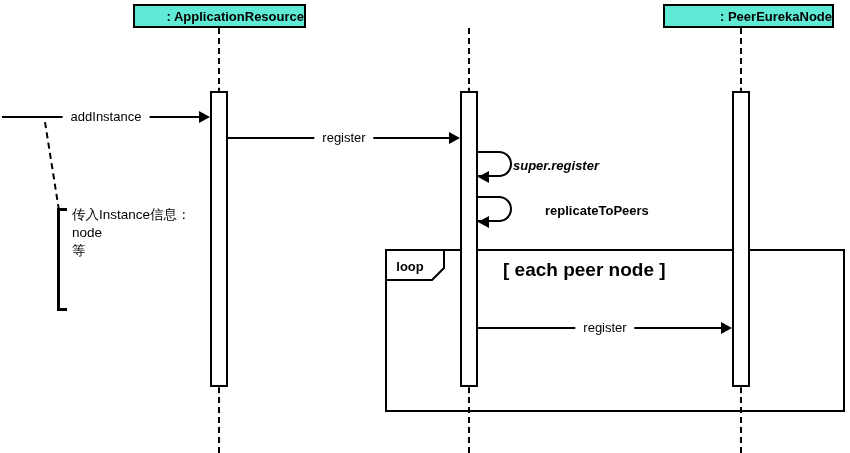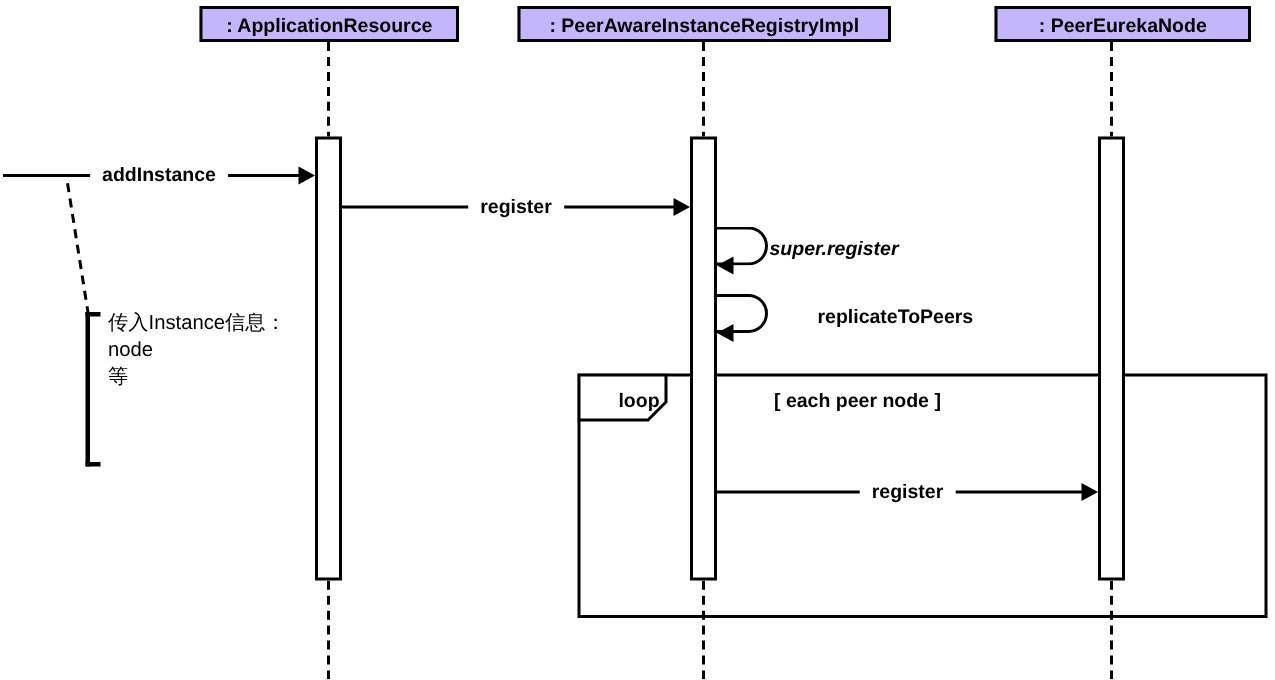--- a/index.html
+++ b/index.html
@@ -14,26 +14,26 @@
     height: 453px;
     background: #ffffff;
     overflow: hidden;
     color: #000;
   }
   
   .head-box {
     position: absolute;
     box-sizing: border-box;
     border: 2px solid #000;
-    background: #c4b5fd;
+    background: #5eead4;
     height: 24px;
     top: 4px;
     display: flex;
     align-items: center;
-    justify-content: center;
+    justify-content: flex-end;
     font-size: 13px;
     font-weight: bold;
     white-space: nowrap;
     z-index: 5;
   }
   
   .lifeline {
     position: absolute;
     top: 28px;
     height: 425px;
@@ -79,21 +79,21 @@
     border-right: 11px solid #000;
     z-index: 4;
   }
   .msg-label {
     position: absolute;
     left: 50%; top: 0;
     transform: translate(-50%, -55%);
     background: #fff;
     padding: 0 8px;
     font-size: 13px;
-    font-weight: bold;
+    font-weight: normal;
     white-space: nowrap;
   }
   
   .self-arc {
     position: absolute;
     box-sizing: border-box;
     width: 34px; height: 26px;
     border: 2px solid #000;
     border-left: none;
     border-radius: 0 16px 16px 0;
@@ -123,26 +123,25 @@
   .loop-op {
     position: absolute;
     left: 0; top: 0;
     width: 46px; height: 30px;
     display: flex;
     align-items: center;
     justify-content: center;
     font-size: 13px;
     font-weight: bold;
     z-index: 3;
-    padding-left: 16px;
   }
   .loop-guard {
     position: absolute;
-    left: 113px; top: 8px;
-    font-size: 13px;
+    left: 100px; top: 8px;
+    font-size: 19px;
     font-weight: bold;
     white-space: nowrap;
     padding-left: 16px;
   }
   
   .note-anchor {
     position: absolute;
     left: 46px; top: 122px;
     width: 89px;
     border-top: 2px dashed #000;
@@ -174,23 +173,20 @@
 
 <div class="diagram">
 
   <div class="lifeline" style="left:218px;"></div>
   <div class="lifeline" style="left:468px;"></div>
   <div class="lifeline" style="left:740px;"></div>
 
   <div class="head-box" style="left:133px; width:173px;">
     <span>: ApplicationResource</span>
   </div>
-  <div class="head-box" style="left:345px; width:249px;">
-    <span>: PeerAwareInstanceRegistryImpl</span>
-  </div>
   <div class="head-box" style="left:663px; width:171px;">
     <span>: PeerEurekaNode</span>
   </div>
 
   <div class="loop-frag">
     <svg class="loop-pentagon-svg" width="62" height="34">
       <polygon points="1,1 59,1 59,19 47,31 1,31" fill="#ffffff" stroke="#000000" stroke-width="2"></polygon>
     </svg>
     <div class="loop-op">loop</div>
     <div class="loop-guard">[ each peer node ]</div>

